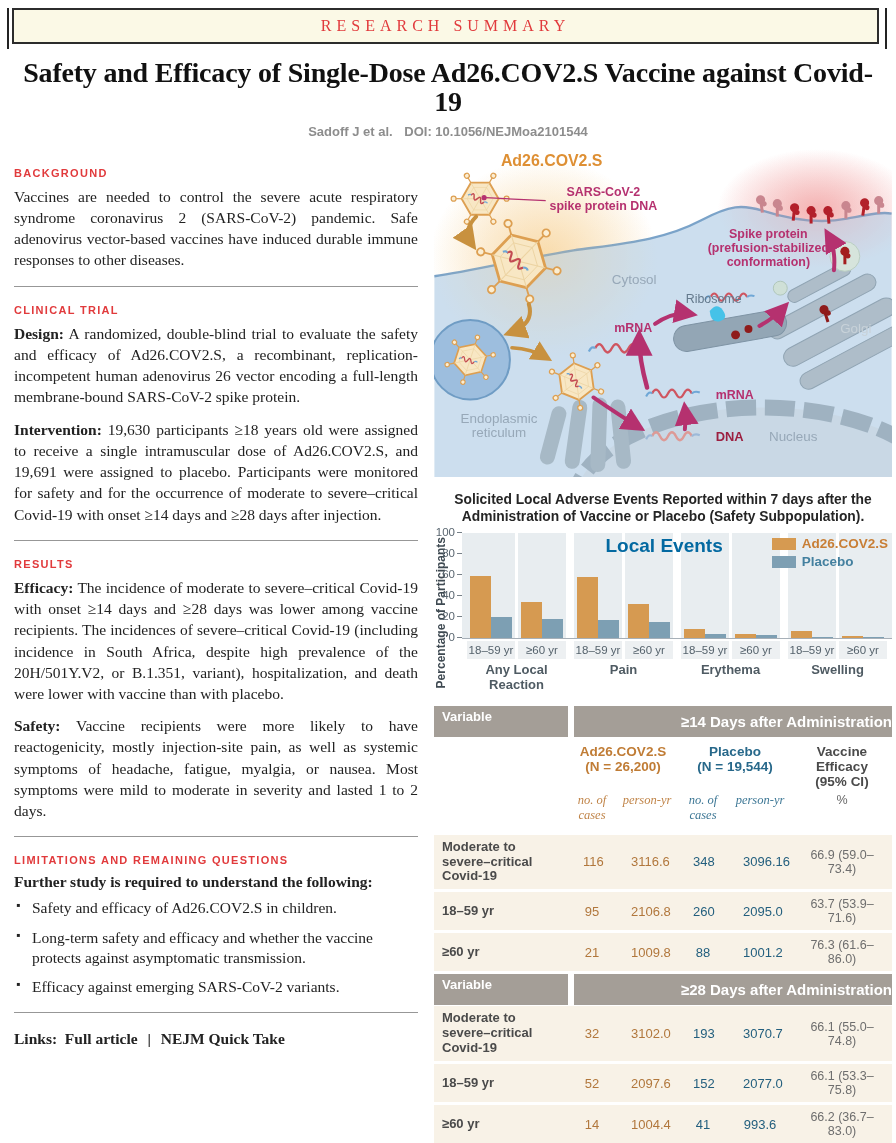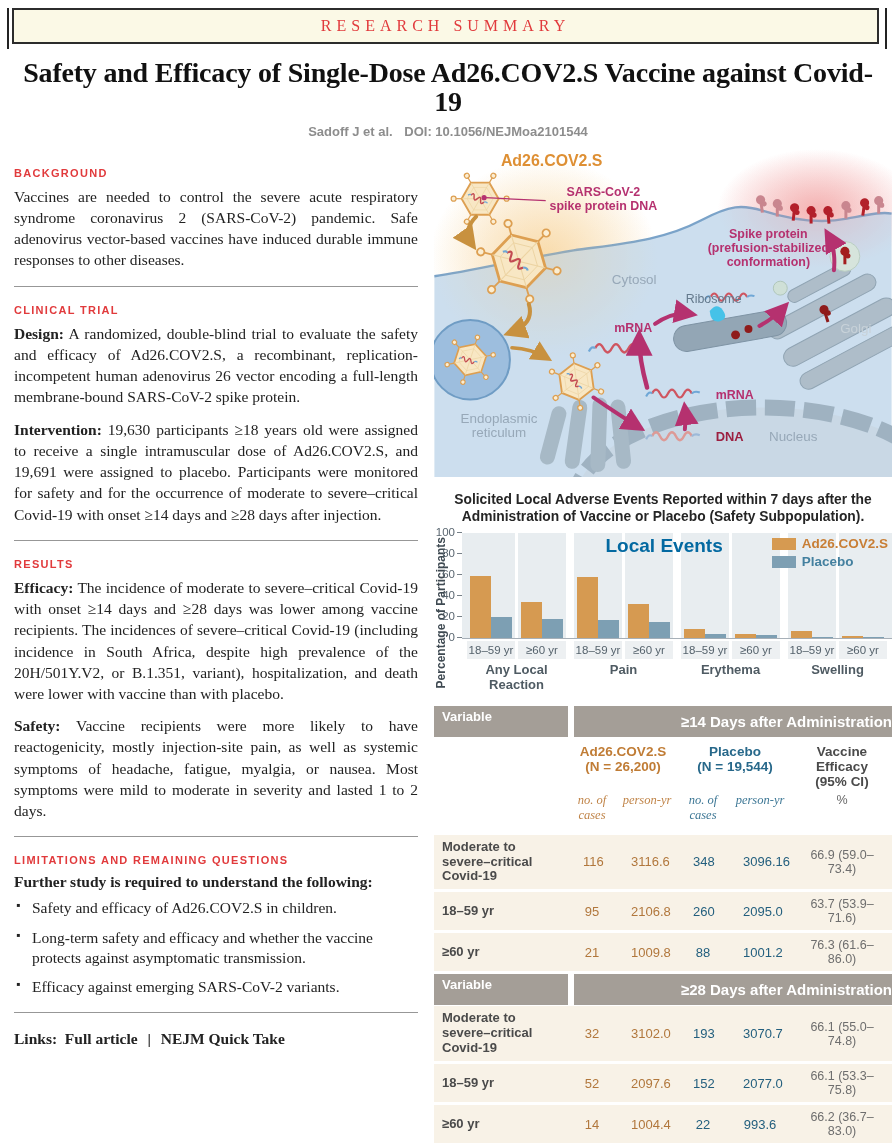--- a/index.html
+++ b/index.html
@@ -538,21 +538,21 @@
             <div class="cell n0">52</div>
             <div class="cell n1">2097.6</div>
             <div class="cell n2">152</div>
             <div class="cell n3">2077.0</div>
             <div class="cell n4">66.1 (53.3–75.8)</div>
           </div>
           <div class="t-grid t-row">
             <div class="cell var">≥60 yr</div>
             <div class="cell n0">14</div>
             <div class="cell n1">1004.4</div>
-            <div class="cell n2">22</div>
+            <div class="cell n2">41</div>
             <div class="cell n3">993.6</div>
             <div class="cell n4">66.2 (36.7–83.0)</div>
           </div>
         </div>
 
       
       <div class="conclusions">
         <div class="c-body">A single dose of Ad26.COV2.S was safe and efficacious against symptomatic Covid-19.</div>
       </div>
 

